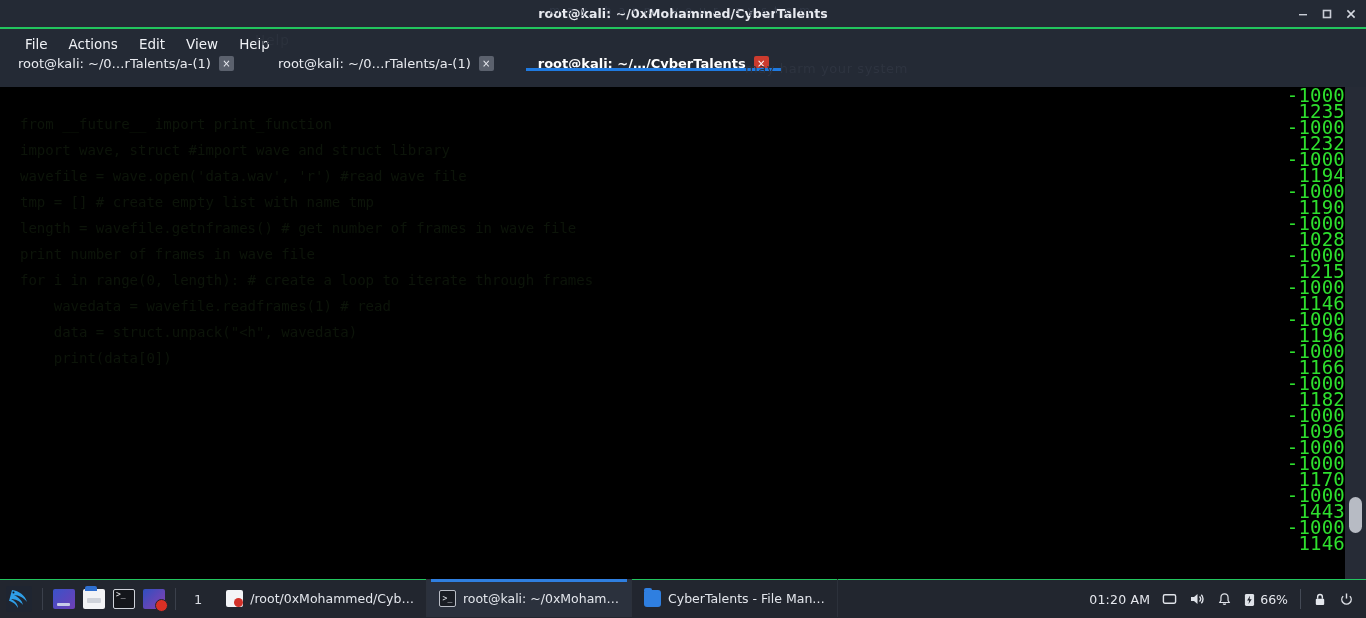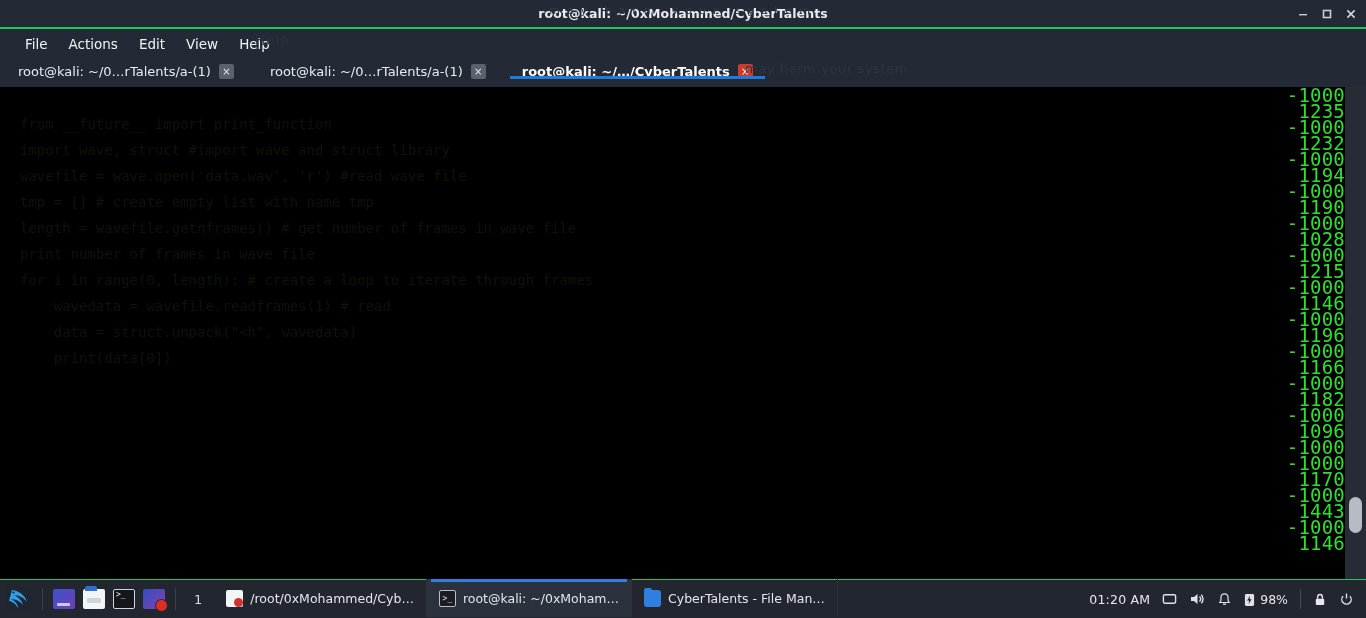--- a/index.html
+++ b/index.html
@@ -48,21 +48,21 @@
   }
   .ghost-menu {
     position:absolute; left:255px; top:32px;
     font-size:13.5px; color:#2c323d; letter-spacing:1px; pointer-events:none;
   }
 
   
   .tabbar {
     position:absolute; left:0; top:56px; width:1366px; height:31px;
     background:#242a35;
-    display:flex; align-items:center;
+    display:flex; align-items:flex-start;gap:8px;
   }
   .tab {
     position:relative; display:flex; align-items:center; gap:8px;
     padding:0 18px; white-space:nowrap;
   }
   .tab-label { font-size:13px; color:#e9ebf0; }
   .tab.active .tab-label { font-weight:bold; color:#ffffff; }
   .tab-close {
     width:15px; height:15px; border-radius:2px; background:#5b616d;
     display:flex; align-items:center; justify-content:center;
@@ -317,21 +317,21 @@
           <path d="M6.6 12.4 A1.6 1.6 0 0 0 9.4 12.4" fill="none" stroke="#dfe2e8" stroke-width="1.3"></path>
         </svg>
       </span>
       <span class="tray-batt">
         <span class="tray-ico">
           <svg width="11" height="15" viewBox="0 0 12 16">
             <rect x="1" y="2" width="10" height="13" rx="1.5" fill="#dfe2e8"></rect>
             <path d="M6.6 4 L3.4 9 L5.6 9 L5.0 13 L8.4 7.6 L6.1 7.6 Z" fill="#22262f"></path>
           </svg>
         </span>
-        <span>98%</span>
+        <span>66%</span>
       </span>
       <span class="tray-div"></span>
       <span class="tray-ico">
         <svg width="14" height="15" viewBox="0 0 16 16">
           <rect x="3.2" y="7" width="9.6" height="7.2" rx="1.2" fill="#e4e7ed"></rect>
           <path d="M5.3 7 L5.3 5 A2.7 2.7 0 0 1 10.7 5 L10.7 7" fill="none" stroke="#e4e7ed" stroke-width="1.6"></path>
         </svg>
       </span>
       <span class="tray-ico">
         <svg width="15" height="15" viewBox="0 0 16 16">

